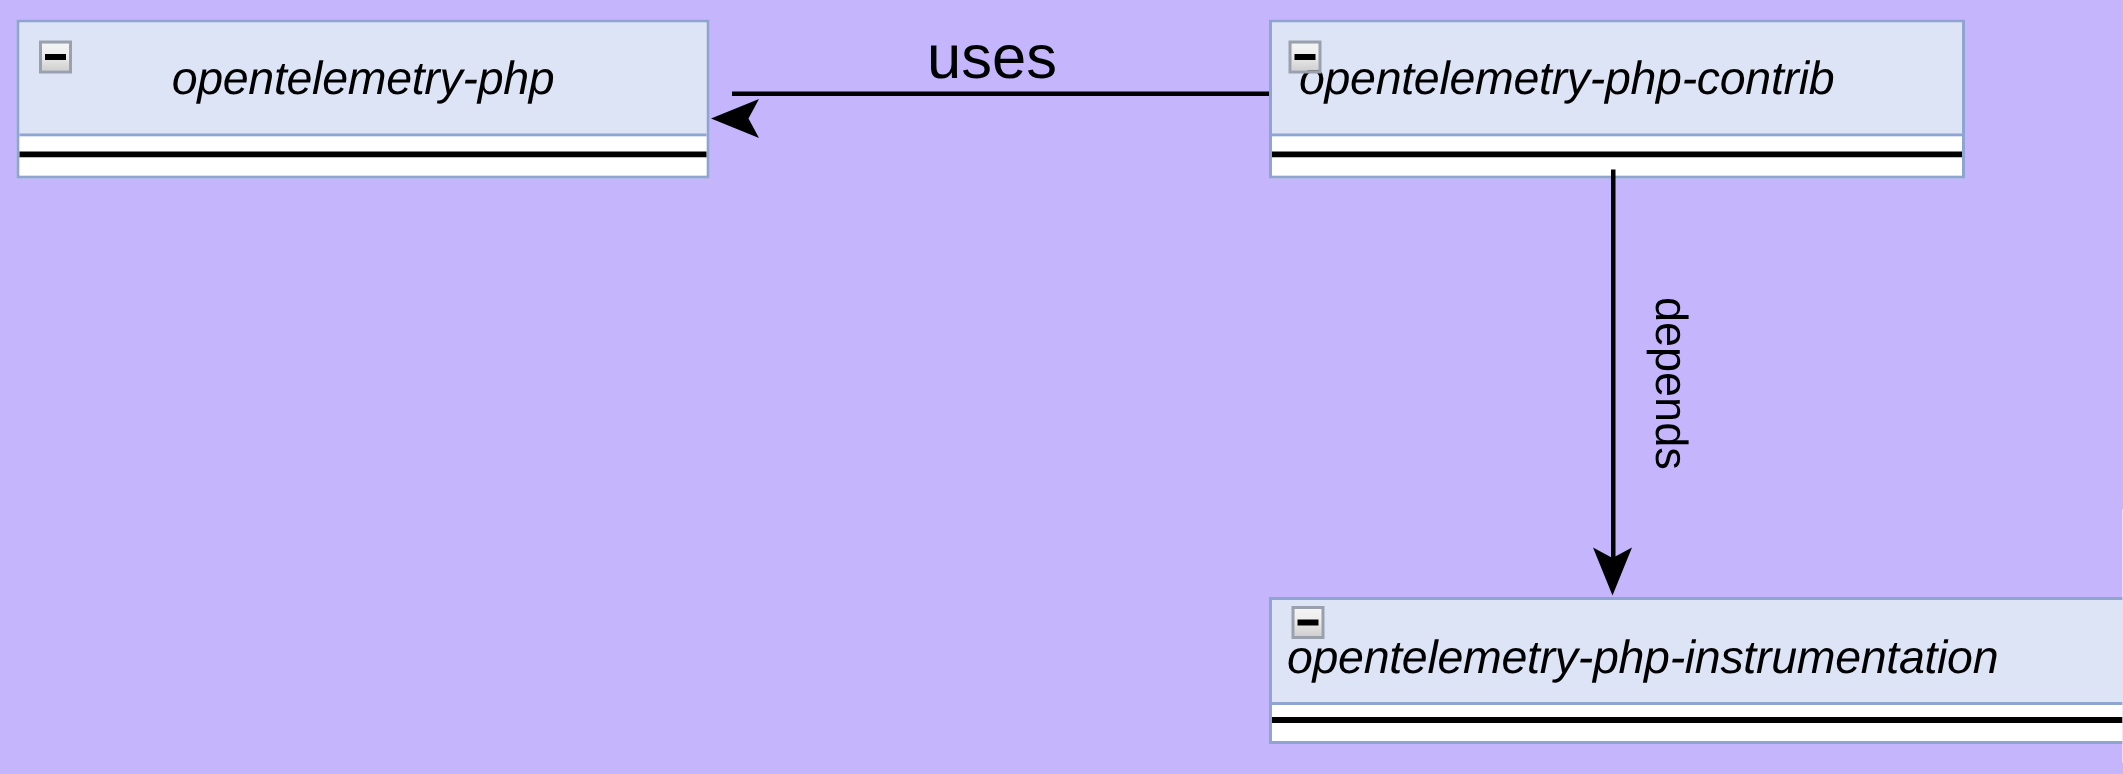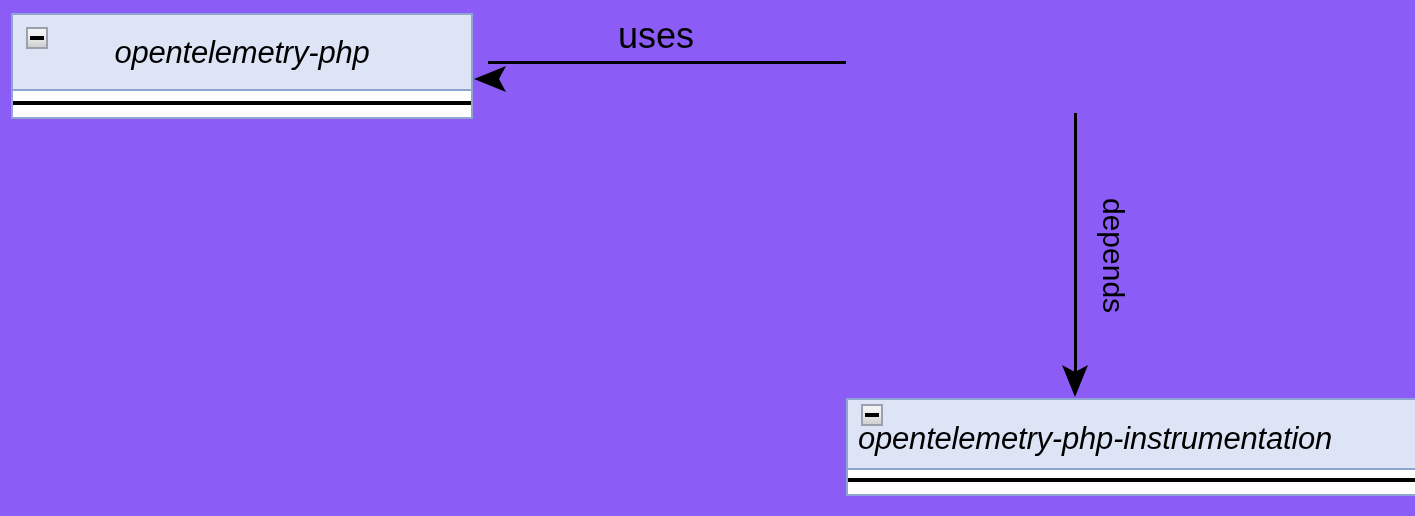--- a/index.html
+++ b/index.html
@@ -10,21 +10,21 @@
   }
   body {
     font-family: "Liberation Sans", sans-serif;
     -webkit-font-smoothing: antialiased;
   }
 
   #diagram-canvas {
     position: relative;
     width: 1415px;
     height: 516px;
-    background: #8b5cf6;
+    background: #c4b5fd;
     overflow: hidden;
   }
 
   
   .uml-box {
     position: absolute;
     box-sizing: border-box;
     border: 2px solid #8fa4d0;
     background: #dce4f6;
     overflow: visible;
@@ -131,20 +131,33 @@
       <span class="collapse-icon" style="left:13px; top:12px;"></span>
 
       <span class="uml-title center" style="font-size:31px;">opentelemetry-php</span>
     </div>
 
     <div class="uml-compartment divider" style="height:14px;"></div>
 
     <div class="uml-compartment" style="height:12px;"></div>
   </div>
 
+  <div class="uml-box" id="node-opentelemetry-php-contrib" style="left:846px; top:13px; width:464px; height:106px;">
+
+    <div class="uml-header" style="height:76px;">
+
+      <span class="collapse-icon" style="left:11px; top:12px;"></span>
+
+      <span class="uml-title overflow" style="font-size:31px; left:18px; right:auto;">opentelemetry-php-contrib</span>
+    </div>
+
+    <div class="uml-compartment divider" style="height:14px;"></div>
+
+    <div class="uml-compartment" style="height:12px;"></div>
+  </div>
 
   <div class="uml-box" id="node-opentelemetry-php-instrumentation" style="left:846px; top:398px; width:640px; height:98px;">
 
     <div class="uml-header" style="height:70px;">
 
       <span class="collapse-icon" style="left:13px; top:4px;"></span>
 
       <span class="uml-title overflow" style="font-size:31px; left:10px; right:auto; top:56%;">opentelemetry-php-instrumentation</span>
     </div>
 
@@ -154,21 +167,21 @@
   </div>
 
   <div class="edge-line-h" style="left:488px; top:61px; width:358px;"></div>
 
   <div class="arrowhead" style="left:474px; top:62px;">
     <svg width="34" height="34" viewBox="0 0 34 34">
       <polygon points="0,0 32,-13 25,0 32,13" fill="#000000" transform="translate(0,17)"></polygon>
     </svg>
   </div>
 
-  <div class="edge-label" style="left:618px; top:18px; font-size:36px;">uses</div>
+  <div class="edge-label" style="left:618px; top:18px; font-size:41px;">uses</div>
 
   <div class="edge-line-v" style="left:1074px; top:113px; height:262px;"></div>
 
   <div class="arrowhead" style="left:1075px; top:397px;">
     <svg width="34" height="34" viewBox="0 0 34 34">
       <polygon points="0,0 -13,-32 0,-25 13,-32" fill="#000000" transform="translate(0,0)"></polygon>
     </svg>
   </div>
 
   <div class="edge-label vertical" style="left:1128px; top:198px; font-size:30px;">depends</div>

